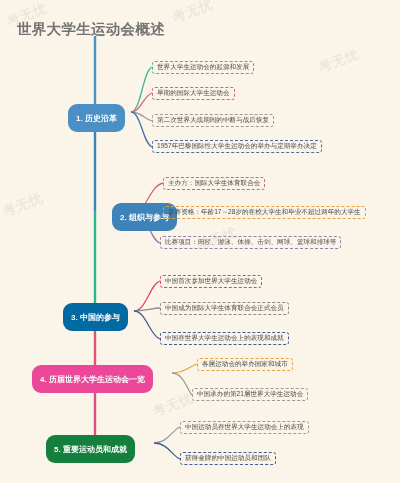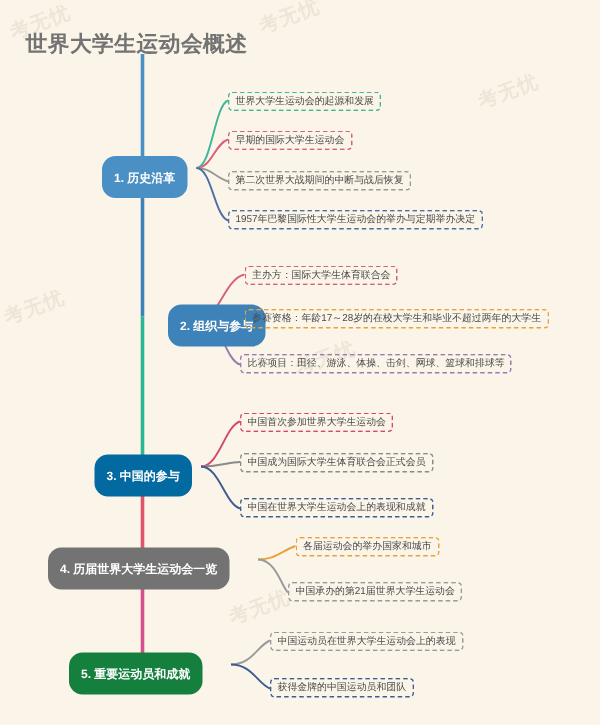--- a/index.html
+++ b/index.html
@@ -120,19 +120,19 @@
 <div class="branch" style="left:64px; top:203px; background:#3d82b8;margin-left:48px;">2. 组织与参与</div>
 <div class="leaf" style="left:163px; top:177px; border-color:#d9607a;">主办方：国际大学生体育联合会</div>
 <div class="leaf" style="left:163px; top:206px; border-color:#e9a13b;">参赛资格：年龄17～28岁的在校大学生和毕业不超过两年的大学生</div>
 <div class="leaf" style="left:160px; top:236px; border-color:#9a7bb0;">比赛项目：田径、游泳、体操、击剑、网球、篮球和排球等</div>
 
 <div class="branch" style="left:63px; top:303px; background:#0369a1;">3. 中国的参与</div>
 <div class="leaf" style="left:160px; top:275px; border-color:#d9456b;">中国首次参加世界大学生运动会</div>
 <div class="leaf" style="left:160px; top:302px; border-color:#8a8a8a;">中国成为国际大学生体育联合会正式会员</div>
 <div class="leaf" style="left:160px; top:332px; border-color:#3f5c93;">中国在世界大学生运动会上的表现和成就</div>
 
-<div class="branch" style="left:32px; top:365px; background:#737373;">4. 历届世界大学生运动会一览</div>
+<div class="branch" style="left:32px; top:365px; background:#ec4899;">4. 历届世界大学生运动会一览</div>
 <div class="leaf" style="left:197px; top:358px; border-color:#e9a13b;">各届运动会的举办国家和城市</div>
 <div class="leaf" style="left:192px; top:388px; border-color:#9a9a9a;">中国承办的第21届世界大学生运动会</div>
 
 <div class="branch" style="left:46px; top:435px; background:#15803d;">5. 重要运动员和成就</div>
 <div class="leaf" style="left:180px; top:421px; border-color:#9a9a9a;">中国运动员在世界大学生运动会上的表现</div>
 <div class="leaf" style="left:180px; top:452px; border-color:#3f5c93;">获得金牌的中国运动员和团队</div>
 
 </body></html>

